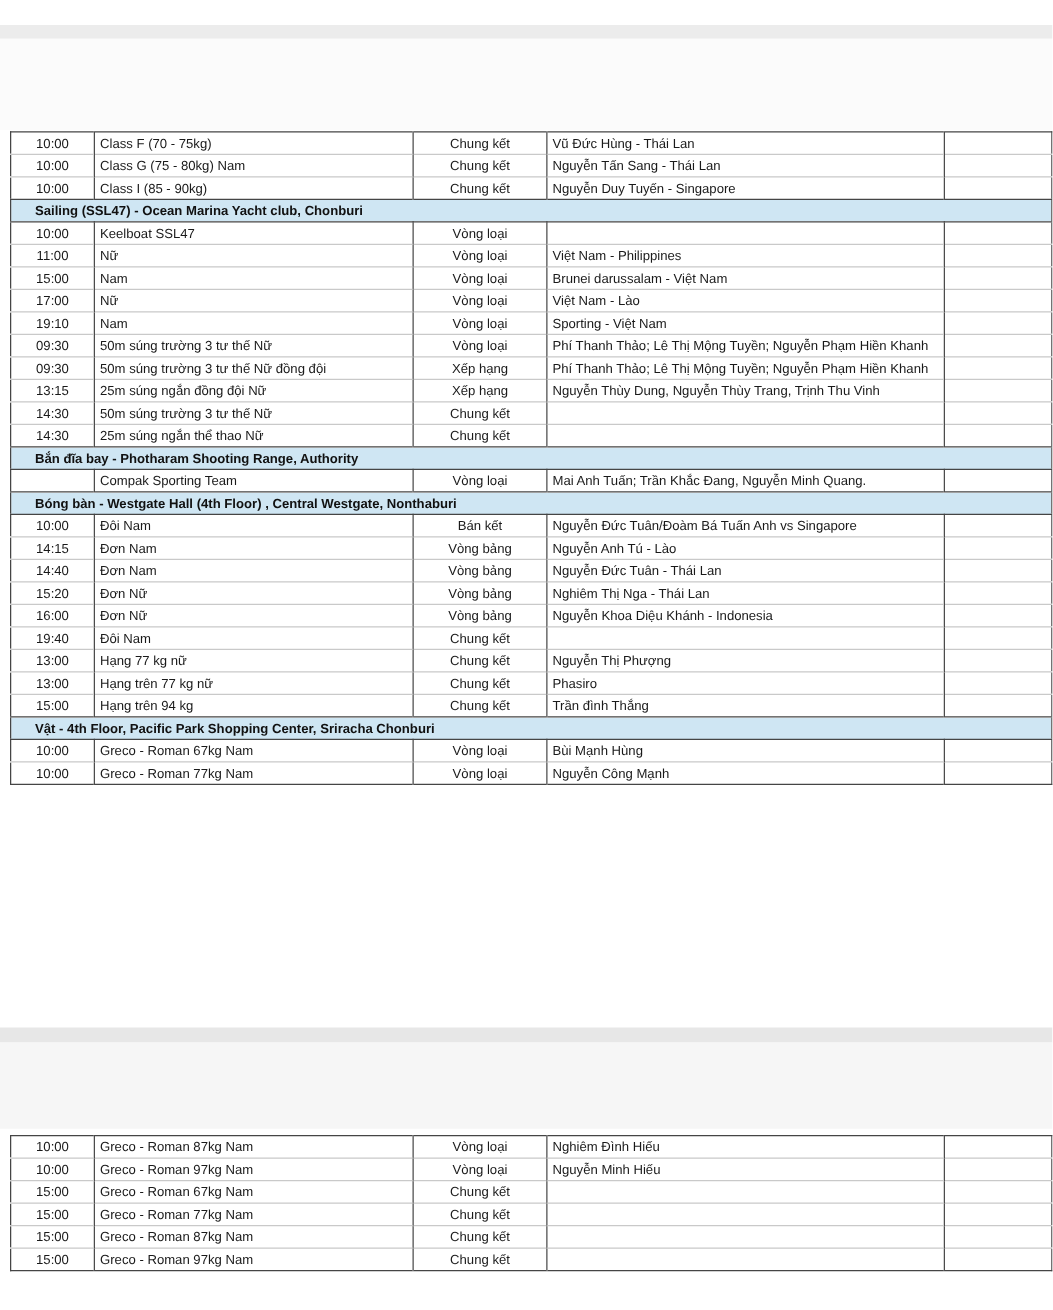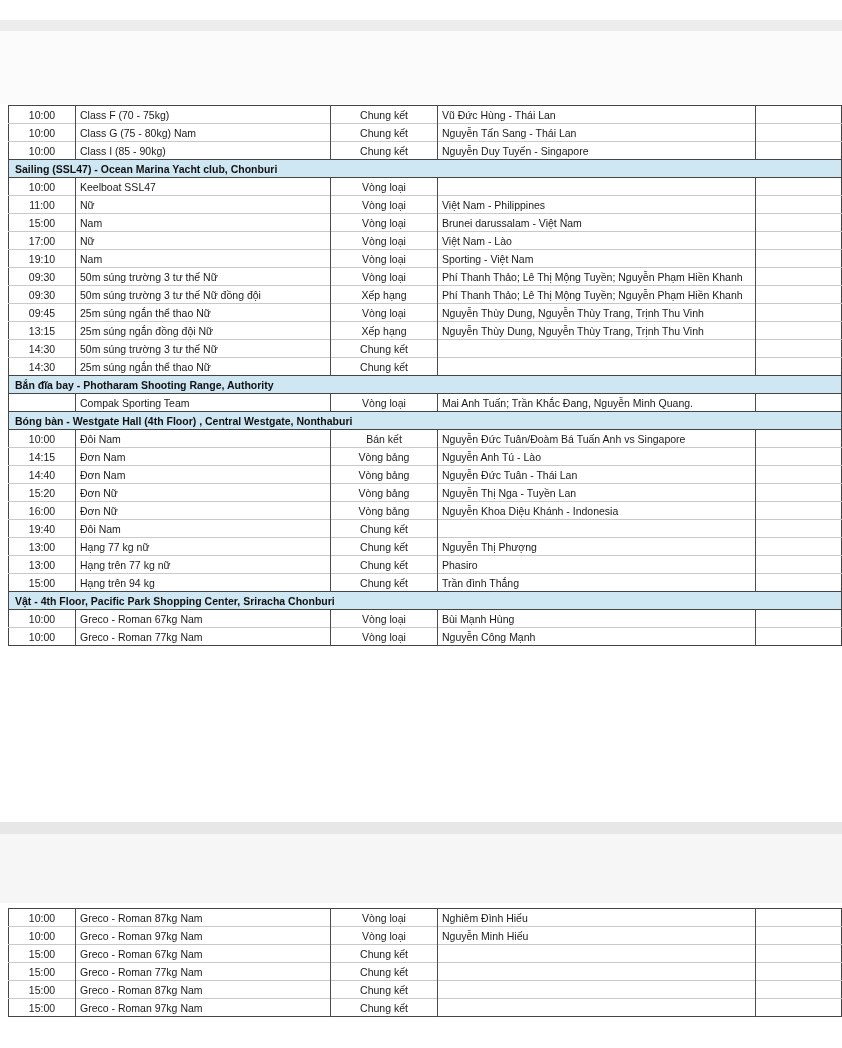--- a/index.html
+++ b/index.html
@@ -33,21 +33,21 @@
     overflow:hidden;word-wrap:break-word;
   }
   tr.data-row td{border-top:1px solid #c9c9c9;}
   tr.data-row td + td{border-left:1px solid #4c4c4c;}
   tr.data-row:first-child td{border-top:none;}
   td.cell-time,td.cell-round{text-align:center;}
 
   tr.section-row td{
     background:#cfe6f3;font-weight:bold;color:#111;
     border-top:1px solid #454545;border-bottom:1px solid #454545;
-    padding-left:6px;
+    padding-left:19px;
   }
 
   #footer-note{
     position:absolute;left:14px;top:1080px;width:820px;
     font-size:11px;font-style:italic;color:#c2413a;
   }
   #footer-note .note-label{margin-right:16px;}
 </style>
 </head>
 <body>
@@ -133,27 +133,20 @@
         <td class="cell-notes"></td>
       </tr>
       <tr class="data-row">
         <td class="cell-time">09:30</td>
         <td class="cell-event">50m súng trường 3 tư thế Nữ đồng đội</td>
         <td class="cell-round">Xếp hạng</td>
         <td class="cell-part">Phí Thanh Thảo; Lê Thị Mộng Tuyền; Nguyễn Phạm Hiền Khanh</td>
         <td class="cell-notes"></td>
       </tr>
       <tr class="data-row">
-        <td class="cell-time">09:45</td>
-        <td class="cell-event">25m súng ngắn thể thao Nữ</td>
-        <td class="cell-round">Vòng loại</td>
-        <td class="cell-part">Nguyễn Thùy Dung, Nguyễn Thùy Trang, Trịnh Thu Vinh</td>
-        <td class="cell-notes"></td>
-      </tr>
-      <tr class="data-row">
         <td class="cell-time">13:15</td>
         <td class="cell-event">25m súng ngắn đồng đội Nữ</td>
         <td class="cell-round">Xếp hạng</td>
         <td class="cell-part">Nguyễn Thùy Dung, Nguyễn Thùy Trang, Trịnh Thu Vinh</td>
         <td class="cell-notes"></td>
       </tr>
       <tr class="data-row">
         <td class="cell-time">14:30</td>
         <td class="cell-event">50m súng trường 3 tư thế Nữ</td>
         <td class="cell-round">Chung kết</td>
@@ -198,21 +191,21 @@
         <td class="cell-time">14:40</td>
         <td class="cell-event">Đơn Nam</td>
         <td class="cell-round">Vòng bảng</td>
         <td class="cell-part">Nguyễn Đức Tuân - Thái Lan</td>
         <td class="cell-notes"></td>
       </tr>
       <tr class="data-row">
         <td class="cell-time">15:20</td>
         <td class="cell-event">Đơn Nữ</td>
         <td class="cell-round">Vòng bảng</td>
-        <td class="cell-part">Nguyễn Thị Nga - Tuyền Lan</td>
+        <td class="cell-part">Nghiêm Thị Nga - Thái Lan</td>
         <td class="cell-notes"></td>
       </tr>
       <tr class="data-row">
         <td class="cell-time">16:00</td>
         <td class="cell-event">Đơn Nữ</td>
         <td class="cell-round">Vòng bảng</td>
         <td class="cell-part">Nguyễn Khoa Diệu Khánh - Indonesia</td>
         <td class="cell-notes"></td>
       </tr>
       <tr class="data-row">

